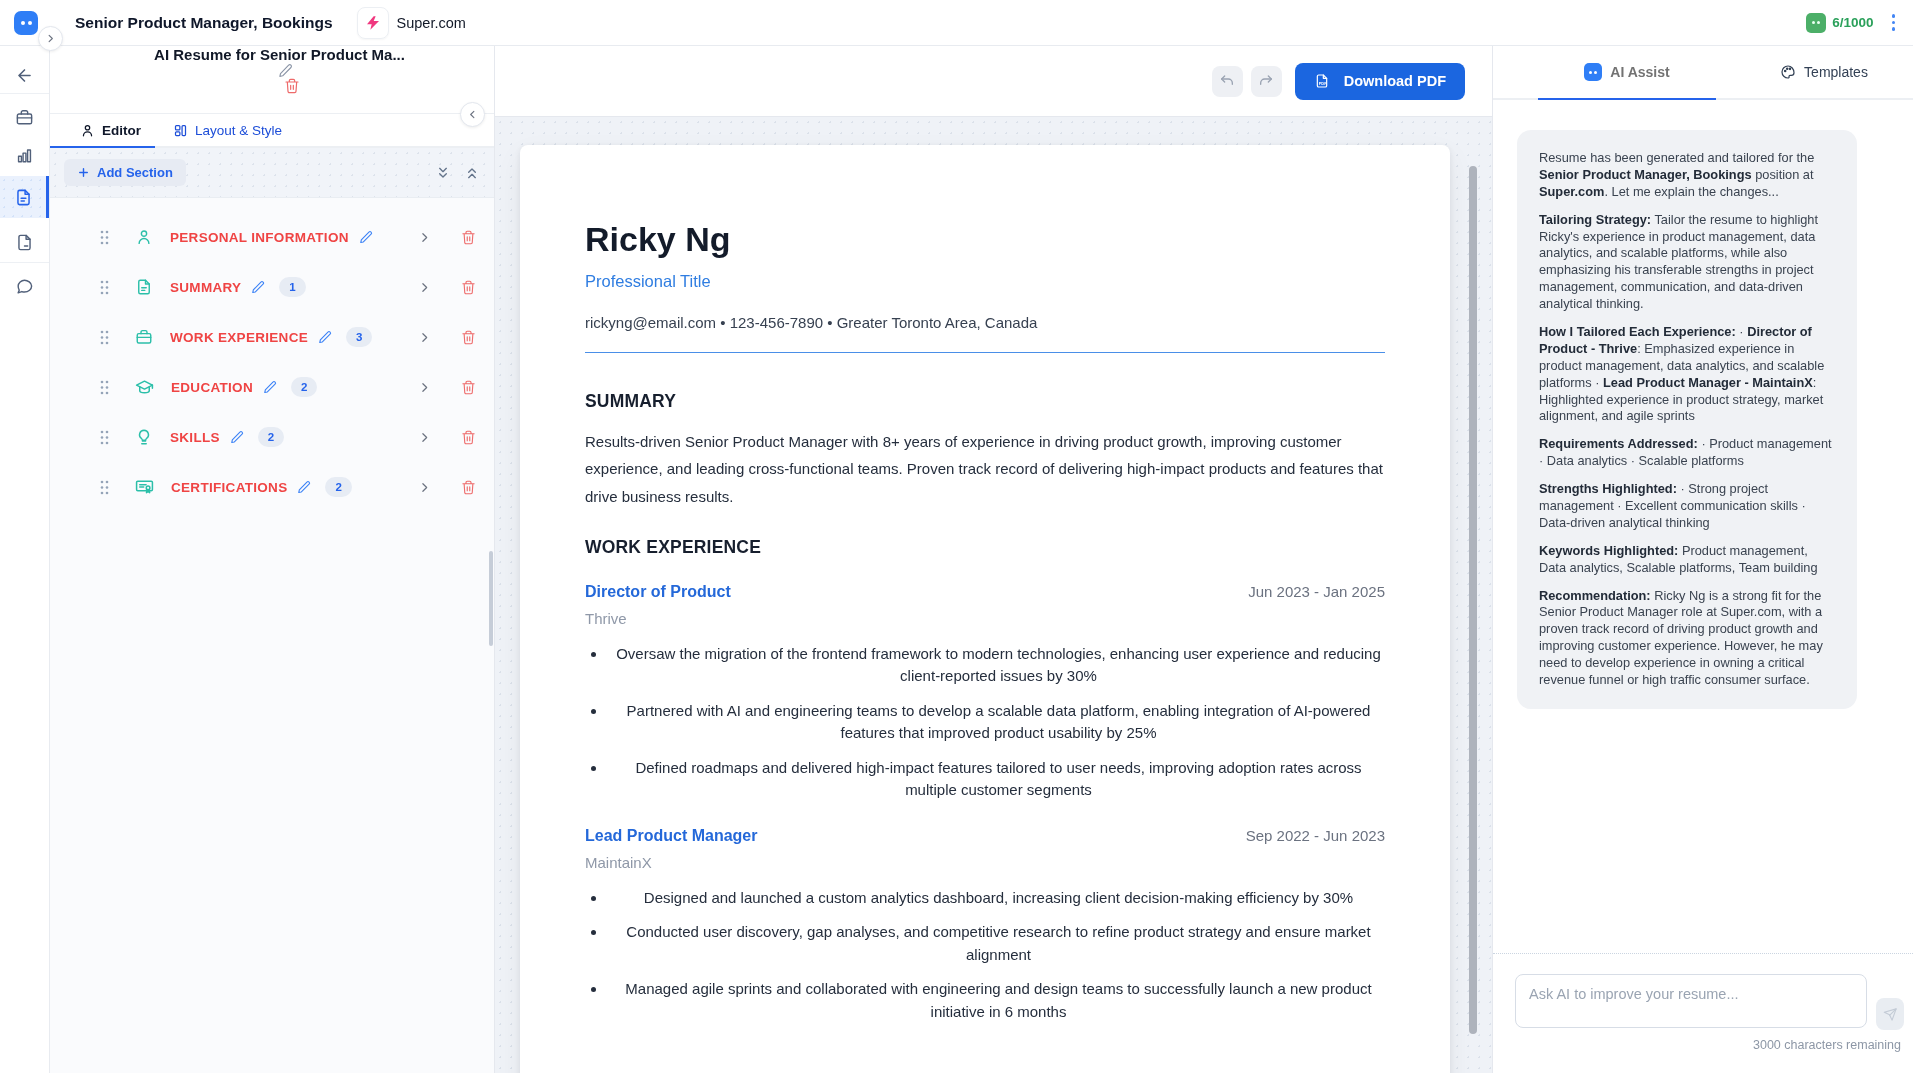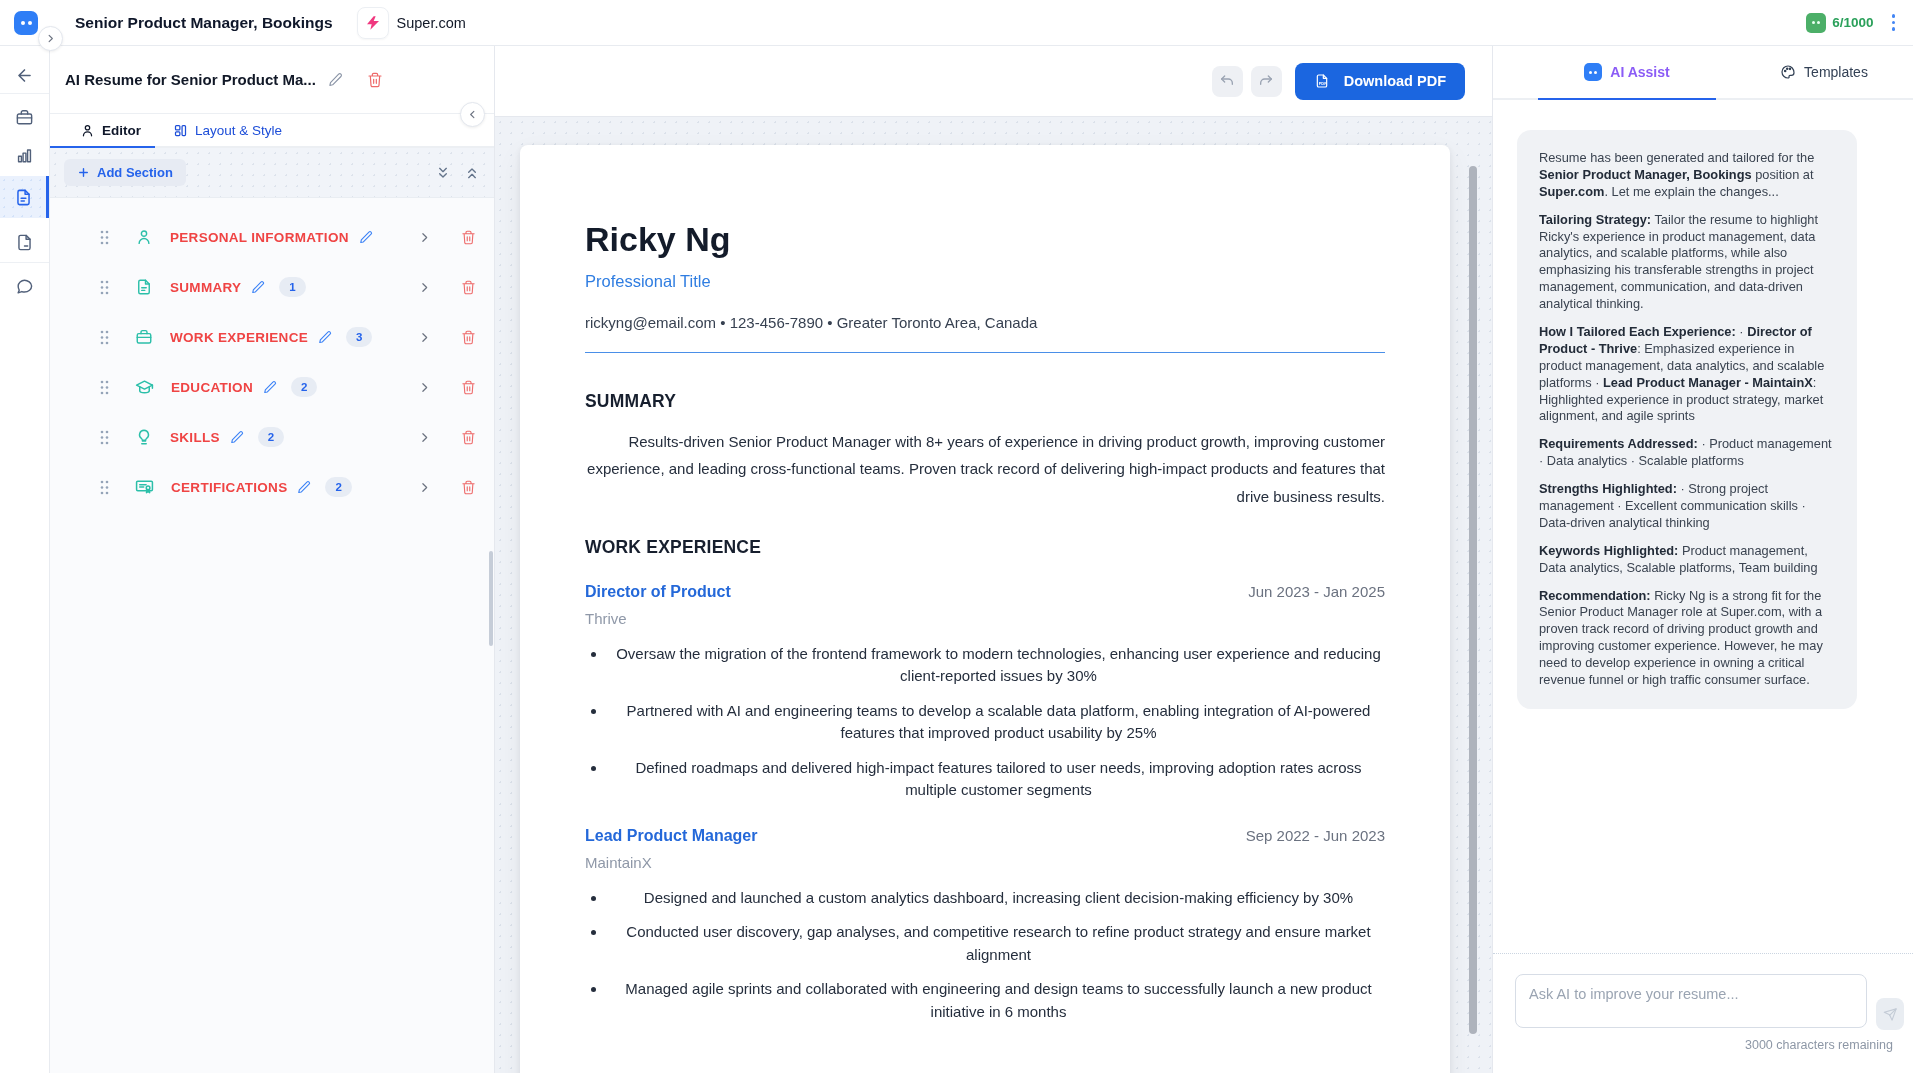--- a/index.html
+++ b/index.html
@@ -39,21 +39,21 @@
     justify-content:center; color:#51607a; cursor:pointer; }
   .rail-div { position:absolute; left:0; width:49px; border-top:1px solid #edf0f4; }
   .rail-item.active { background-color:#eaf1fd;
     background-image:radial-gradient(#d3e2f9 1px, transparent 1px); background-size:9px 9px;
     border-right:3px solid #2563eb; color:#2563eb; }
 
   
   .left-panel { position:absolute; top:46px; left:50px; width:445px; bottom:0; background:#fafbfd;
     border-right:1px solid #e5e8ee; }
   .panel-head { height:68px; background:#fff; border-bottom:1px solid #eceff3; display:flex;
-    align-items:center; padding-left:15px; position:relative; }
+    align-items:center; padding-left:15px; position:relative;flex-direction:column; }
   .panel-title { font-size:15px; font-weight:bold; color:#111827; }
   .ph-ic { margin-left:12px; cursor:pointer; display:flex; }
   .tabs { height:34px; background:#fff; display:flex; align-items:flex-start; position:relative;
     border-bottom:2px solid #eceff3; }
   .tab { display:flex; align-items:center; gap:7px; font-size:13.5px; color:#1d4ed8; height:32px;
     cursor:pointer; }
   .tab-editor { padding-left:30px; width:105px; }
   .tab-layout { padding-left:18px; }
   .tab.on { color:#0f172a; font-weight:bold; }
   .tab-underline { position:absolute; left:0; bottom:-2px; width:105px; height:2.5px; background:#2563eb; }
@@ -96,57 +96,57 @@
   .c-thumb { position:absolute; top:49px; right:15px; width:8px; height:868px; border-radius:4px;
     background:#aeb3bc; }
 
   
   .r-name { font-size:34px; font-weight:bold; color:#131b2a; }
   .r-title { font-size:16.5px; color:#2f7de1; margin-top:13px; }
   .r-contact { font-size:15px; color:#374151; margin-top:23px; }
   .r-hr { border:none; border-top:1.5px solid #4a8fe8; margin-top:21px; }
   .r-h2 { font-size:17.5px; font-weight:bold; color:#171f2e; letter-spacing:.2px; }
   .r-sum-h { margin-top:38px; }
-  .r-sum { font-size:15px; line-height:1.82; color:#252e3d; margin-top:16px;text-align:right; }
+  .r-sum { font-size:15px; line-height:1.82; color:#252e3d; margin-top:16px; }
   .r-work-h { margin-top:27px; }
   .job { margin-top:25px; }
   .job-head { display:flex; align-items:baseline; }
   .job-title { font-size:16px; font-weight:bold; color:#2468d9; }
   .job-dates { margin-left:auto; font-size:15px; color:#6b7280; }
   .job-company { font-size:15px; color:#8f98a8; margin-top:9px; }
   .job-bullets { margin-top:16px; padding-left:22px; }
   .job-bullets li { font-size:15px; line-height:1.5; color:#252e3d; margin-bottom:12px; padding-left:5px;text-align:center; }
 
   
   .right-panel { position:absolute; top:46px; left:1492px; right:0; bottom:0; background:#fff;
     border-left:1px solid #e5e8ee; }
   .ai-tabs { height:54px; position:relative; border-bottom:2px solid #eceff3; display:flex; }
   .ai-tab { display:flex; align-items:center; justify-content:center; gap:8px; font-size:14px;
     color:#334155; cursor:pointer; }
-  .ai-tab.on { font-weight:bold; color:#8b5cf6; }
+  .ai-tab.on { font-weight:bold; color:#737373; }
   .ai-tab-assist { position:absolute; left:45px; width:178px; height:52px; }
   .ai-tab-templates { position:absolute; left:236px; width:190px; height:52px; }
   .ai-underline { position:absolute; left:45px; bottom:-2px; width:178px; height:2.5px; background:#2563eb; }
   .ai-bot-ic { width:18px; height:18px; border-radius:5px; background:#2f7ef6; display:flex;
     align-items:center; justify-content:center; gap:2px; }
   .ai-bot-ic i { width:3px; height:3px; border-radius:50%; background:#fff; display:block; }
   .ai-card { position:absolute; top:84px; left:24px; width:340px; background:#f0f2f5;
     border-radius:14px; padding:20px 22px; }
   .ai-card p { font-size:12.8px; line-height:1.32; color:#3a4350; margin-bottom:11px; }
   .ai-card p:last-child { margin-bottom:0; }
   .ai-card .b { font-weight:bold; color:#222b38; }
   .ai-input-zone { position:absolute; left:0; right:0; bottom:0; height:120px; border-top:1px dotted #cbd5e1; }
   .ask-input { position:absolute; top:20px; left:22px; width:352px; height:54px; resize:none;
     border:1.5px solid #d7dde6; border-radius:8px; padding:11px 13px; font-size:14.5px;
     font-family:"Liberation Sans",sans-serif; color:#334155; outline:none; }
   .ask-input::placeholder { color:#9aa4b2; }
   .send-btn { position:absolute; top:44px; left:383px; width:28px; height:32px; border:none;
     border-radius:8px; background:#e9edf2; color:#c3cbd6; display:flex; align-items:center;
     justify-content:center; cursor:pointer; }
-  .chars { position:absolute; top:84px; right:20px; font-size:12.5px; color:#8d97a6; }
+  .chars { position:absolute; top:84px; right:12px; font-size:12.5px; color:#8d97a6; }
 </style>
 </head>
 <body>
 
 <header class="topbar">
   <div class="logo">
       <i></i>
       <i></i>
     </div>
   <div class="tb-title">Senior Product Manager, Bookings</div>

